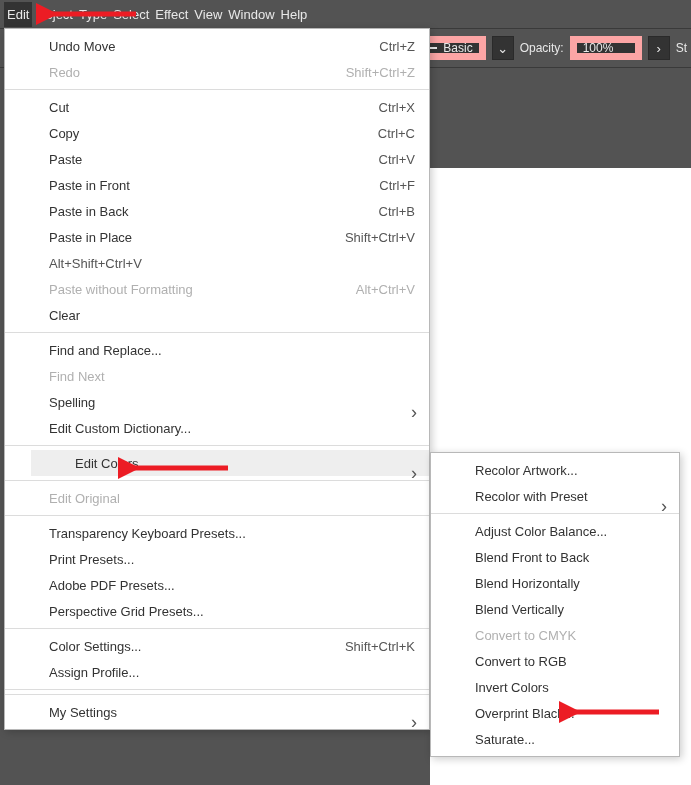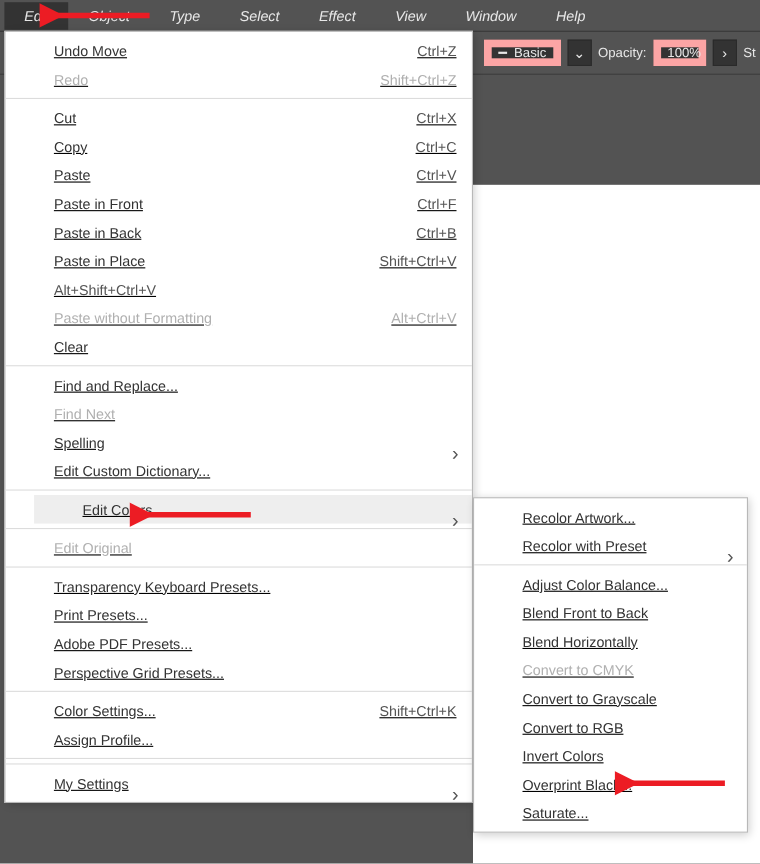--- a/index.html
+++ b/index.html
@@ -14,23 +14,22 @@
     }
     .menubar {
       background: #535353;
       height: 28px;
       display: flex;
       align-items: center;
       padding-left: 4px;
       color: #e8e8e8;
     }
     .menubar-item {
-      padding: 5px 18px;
+      padding: 5px 3px;
       cursor: pointer;
-      font-style: italic;
     }
     .menubar-item.active {
       background: #333333;
     }
     .toolbar {
       background: #535353;
       border-top: 1px solid #3a3a3a;
       border-bottom: 1px solid #3a3a3a;
       height: 40px;
       display: flex;
@@ -72,21 +71,20 @@
       top: 168px;
       right: 0;
       bottom: 0;
     }
     .dropdown-menu {
       position: absolute;
       background: #ffffff;
       border: 1px solid #b8b8b8;
       box-shadow: 2px 2px 8px rgba(0,0,0,0.2);
       padding: 4px 0;
-      text-decoration: underline;
     }
     .menu-edit {
       left: 4px;
       top: 28px;
       width: 426px;
     }
     .menu-item {
       display: flex;
       align-items: center;
       padding: 4px 14px 4px 44px;
@@ -137,21 +135,21 @@
   <div class="menubar-item">Help</div>
 </div>
 
 <div class="toolbar">
   <div class="toolbar-field" style="width:70px;">
     <span style="display:inline-block;width:30px;border-top:2px solid #e8e8e8;margin-right:6px;"></span>
     <span>Basic</span>
   </div>
   <div class="toolbar-btn">⌄</div>
   <span class="toolbar-label">Opacity:</span>
-  <div class="toolbar-field" style="width:48px;text-align:center;">100%</div>
+  <div class="toolbar-field" style="width:72px;text-align:center;">100%</div>
   <div class="toolbar-btn">›</div>
   <span class="toolbar-label">St</span>
 </div>
 
 <div class="secondary-bar"></div>
 <div class="canvas-area"></div>
 
 <div class="dropdown-menu menu-edit" id="edit-menu">
     <div class="menu-item">
       <span class="label">Undo Move</span>
@@ -259,25 +257,25 @@
     <div class="menu-sep"></div>
     <div class="menu-item">
       <span class="label">Adjust Color Balance...</span>
     </div>
     <div class="menu-item">
       <span class="label">Blend Front to Back</span>
     </div>
     <div class="menu-item">
       <span class="label">Blend Horizontally</span>
     </div>
+    <div class="menu-item">
+      <span class="label">Blend Vertically</span>
+    </div>
     <div class="menu-item disabled">
       <span class="label">Convert to CMYK</span>
-    </div>
-    <div class="menu-item">
-      <span class="label">Convert to Grayscale</span>
     </div>
     <div class="menu-item">
       <span class="label">Convert to RGB</span>
     </div>
     <div class="menu-item">
       <span class="label">Invert Colors</span>
     </div>
     <div class="menu-item">
       <span class="label">Overprint Black...</span>
     </div>

